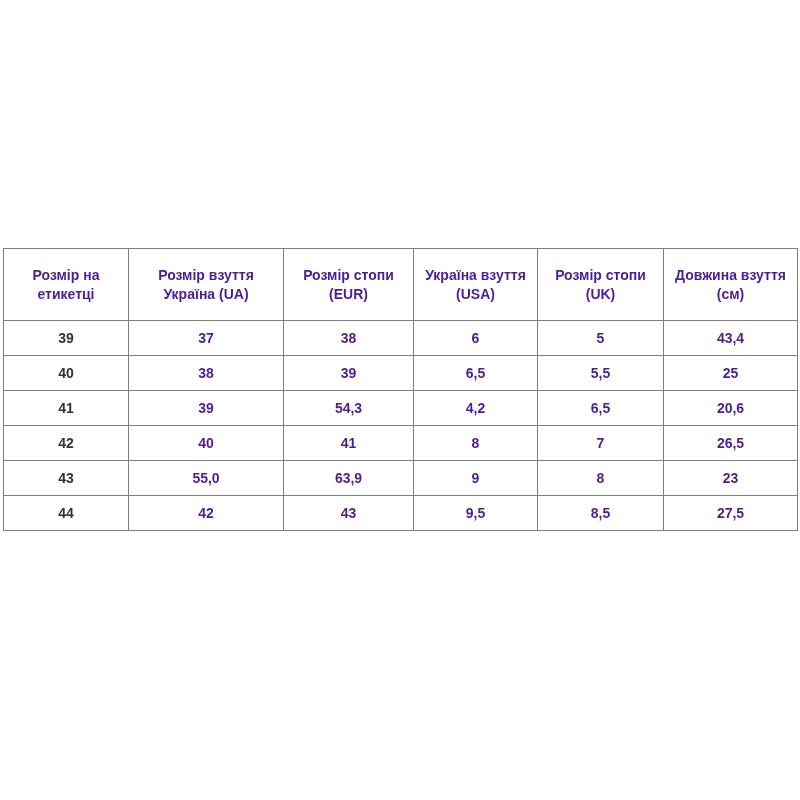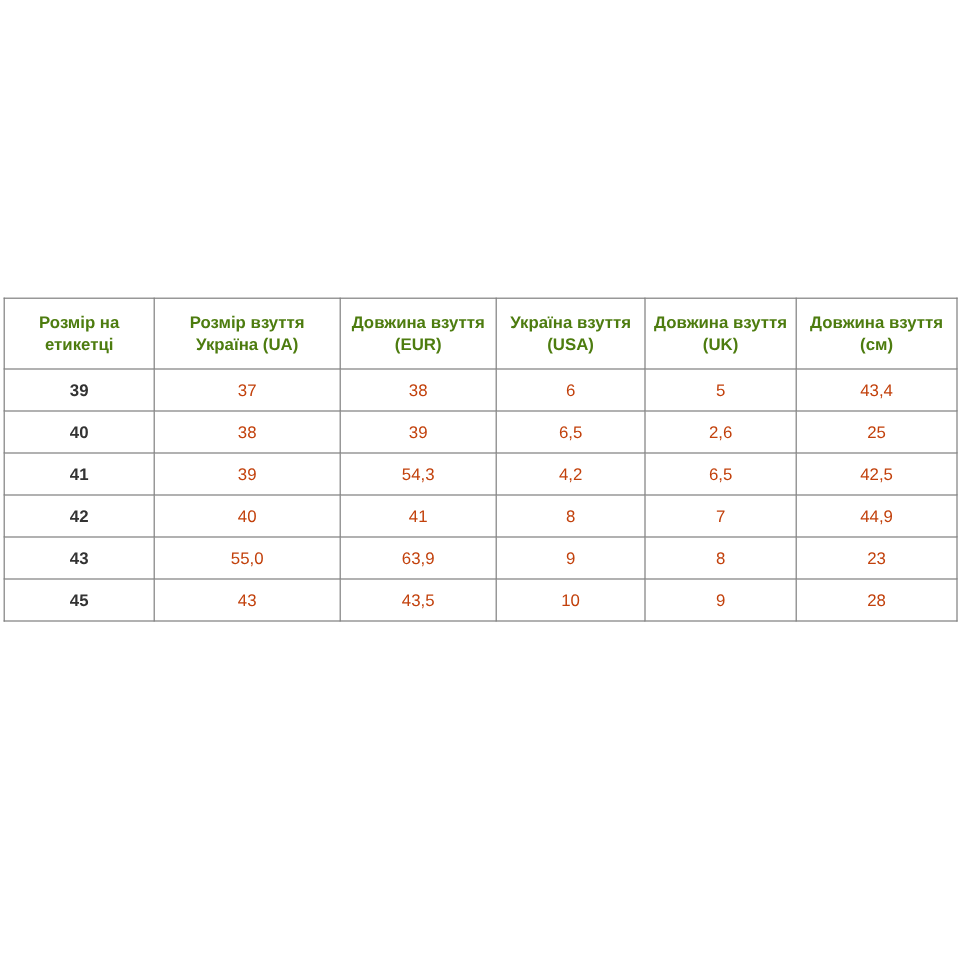--- a/index.html
+++ b/index.html
@@ -20,29 +20,29 @@
   .size-table th,
   .size-table td {
     border: 1px solid #7f7f7f;
     text-align: center;
     vertical-align: middle;
     font-size: 14px;
     line-height: 1.35;
     padding: 4px 6px;
   }
   .size-table th {
-    height: 59px;
+    height: 72px;
     font-weight: bold;
-    color: #4d7c0f;
+    color: #4c1d95;
     background: #ffffff;
   }
   .size-table td {
     height: 35px;
-    color: #c2410c;
-    font-weight: normal;
+    color: #4c1d95;
+    font-weight: bold;
   }
   .size-table td.label-col {
     color: #333333;
     font-weight: bold;
   }
   col.c0 { width: 125px; }
   col.c1 { width: 155px; }
   col.c2 { width: 130px; }
   col.c3 { width: 124px; }
   col.c4 { width: 126px; }
@@ -57,69 +57,69 @@
       <col class="c1">
       <col class="c2">
       <col class="c3">
       <col class="c4">
       <col class="c5">
   </colgroup>
   <thead>
     <tr>
       <th>Розмір на етикетці</th>
       <th>Розмір взуття Україна (UA)</th>
-      <th>Довжина взуття (EUR)</th>
+      <th>Розмір стопи (EUR)</th>
       <th>Україна взуття (USA)</th>
-      <th>Довжина взуття (UK)</th>
+      <th>Розмір стопи (UK)</th>
       <th>Довжина взуття (см)</th>
     </tr>
   </thead>
   <tbody>
     <tr>
       <td class="label-col">39</td>
       <td>37</td>
       <td>38</td>
       <td>6</td>
       <td>5</td>
       <td>43,4</td>
     </tr>
     <tr>
       <td class="label-col">40</td>
       <td>38</td>
       <td>39</td>
       <td>6,5</td>
-      <td>2,6</td>
+      <td>5,5</td>
       <td>25</td>
     </tr>
     <tr>
       <td class="label-col">41</td>
       <td>39</td>
       <td>54,3</td>
       <td>4,2</td>
       <td>6,5</td>
-      <td>42,5</td>
+      <td>20,6</td>
     </tr>
     <tr>
       <td class="label-col">42</td>
       <td>40</td>
       <td>41</td>
       <td>8</td>
       <td>7</td>
-      <td>44,9</td>
+      <td>26,5</td>
     </tr>
     <tr>
       <td class="label-col">43</td>
       <td>55,0</td>
       <td>63,9</td>
       <td>9</td>
       <td>8</td>
       <td>23</td>
     </tr>
     <tr>
-      <td class="label-col">45</td>
+      <td class="label-col">44</td>
+      <td>42</td>
       <td>43</td>
-      <td>43,5</td>
-      <td>10</td>
-      <td>9</td>
-      <td>28</td>
+      <td>9,5</td>
+      <td>8,5</td>
+      <td>27,5</td>
     </tr>
   </tbody>
 </table>
 
 </body></html>

